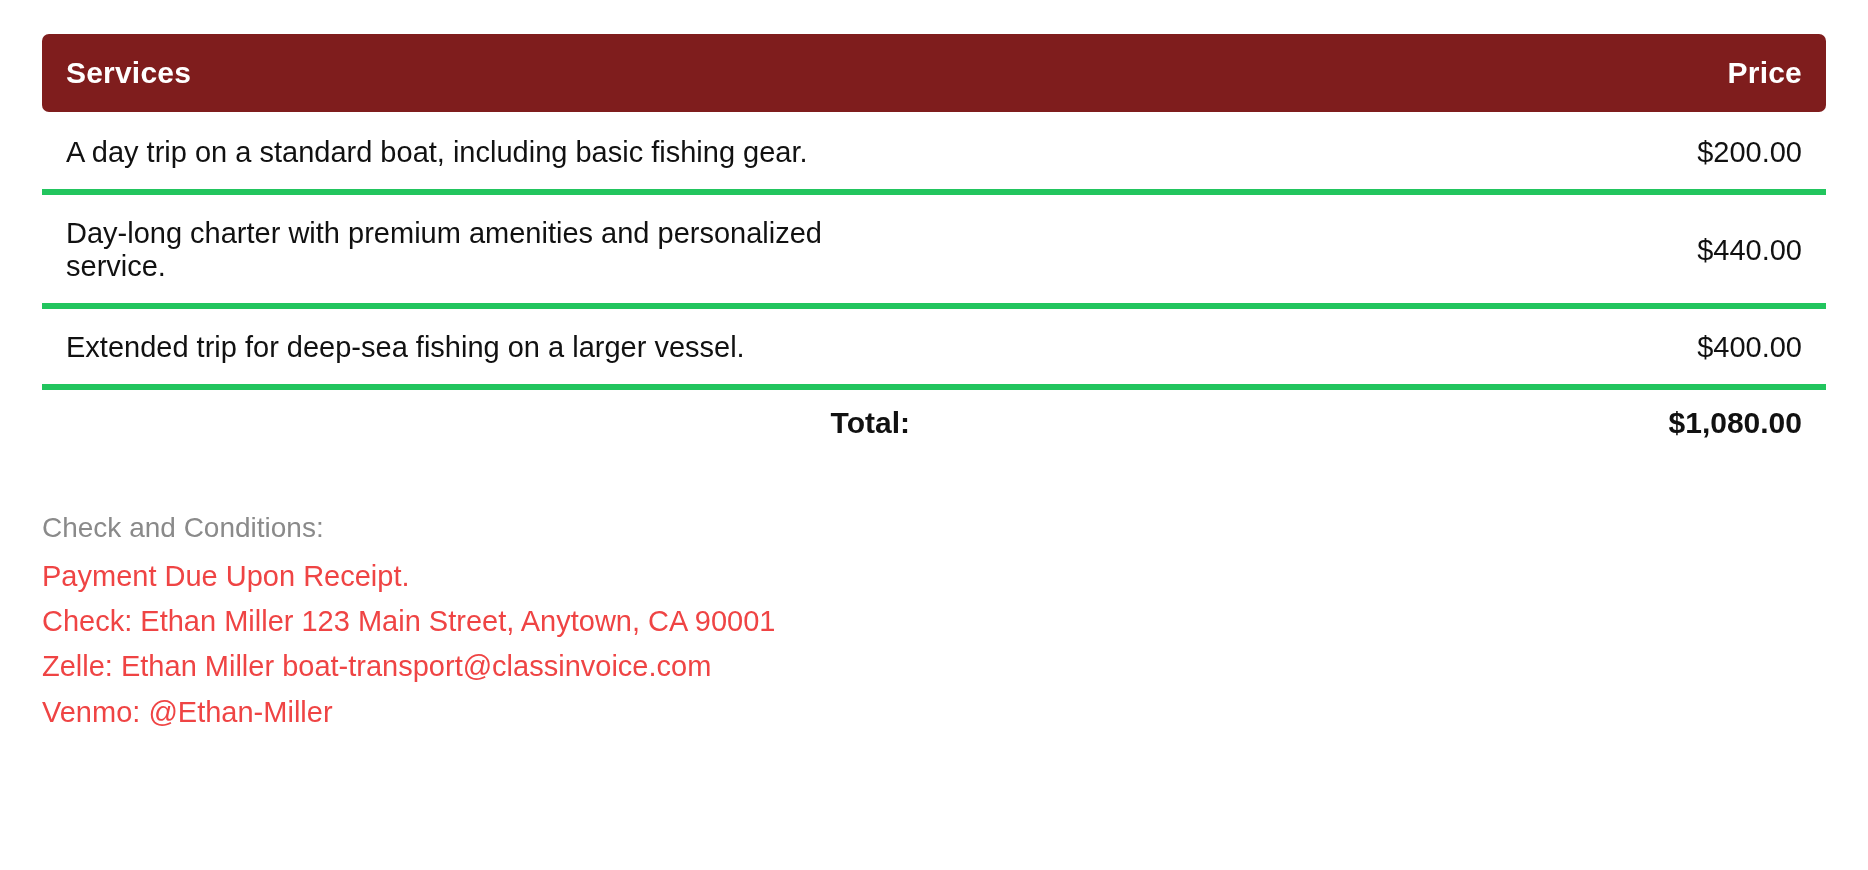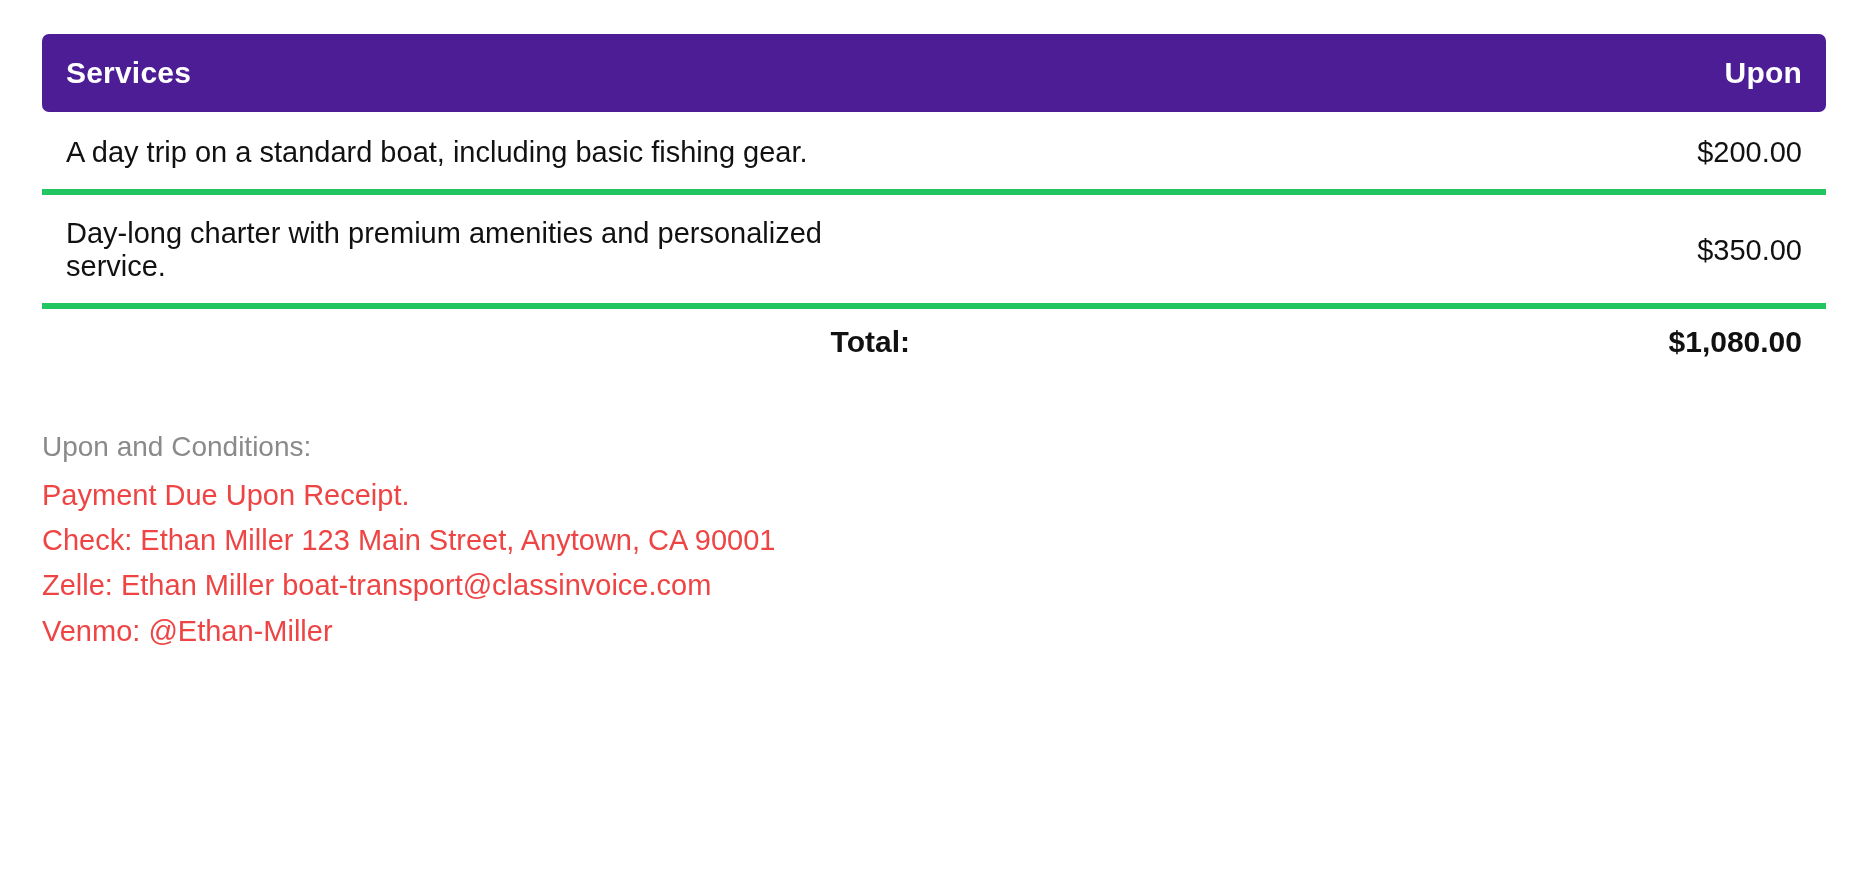--- a/index.html
+++ b/index.html
@@ -20,21 +20,21 @@
     height: 870px;
     padding: 34px 42px 0 42px;
   }
   
   .services-table {
     width: 100%;
     border-collapse: collapse;
     table-layout: fixed;
   }
   .services-table thead th {
-    background: #4c1d95;
+    background: #7f1d1d;
     color: #ffffff;
     font-size: 30px;
     font-weight: bold;
     padding: 22px 24px;
     text-align: left;
     letter-spacing: 0.2px;
   }
   .services-table thead th.price-col {
     text-align: right;
   }
@@ -87,40 +87,44 @@
 </style>
 </head>
 <body>
 
 <div class="page">
 
   <table class="services-table">
     <thead>
       <tr>
         <th class="service-col">Services</th>
-        <th class="price-col">Upon</th>
+        <th class="price-col">Price</th>
       </tr>
     </thead>
     <tbody>
       <tr>
         <td class="service-cell">A day trip on a standard boat, including basic fishing gear.</td>
         <td class="price-cell">$200.00</td>
       </tr>
       <tr>
         <td class="service-cell">Day-long charter with premium amenities and personalized service.</td>
-        <td class="price-cell">$350.00</td>
+        <td class="price-cell">$440.00</td>
+      </tr>
+      <tr>
+        <td class="service-cell">Extended trip for deep-sea fishing on a larger vessel.</td>
+        <td class="price-cell">$400.00</td>
       </tr>
       <tr class="total-row">
         <td class="total-label">Total:</td>
         <td class="price-cell">$1,080.00</td>
       </tr>
     </tbody>
   </table>
 
   <div class="terms">
-    <div class="terms-heading">Upon and Conditions:</div>
+    <div class="terms-heading">Check and Conditions:</div>
     <div class="terms-line">Payment Due Upon Receipt.</div>
     <div class="terms-line">Check: Ethan Miller 123 Main Street, Anytown, CA 90001</div>
     <div class="terms-line">Zelle: Ethan Miller boat-transport@classinvoice.com</div>
     <div class="terms-line">Venmo: @Ethan-Miller</div>
   </div>
 
 </div>
 
 </body></html>

